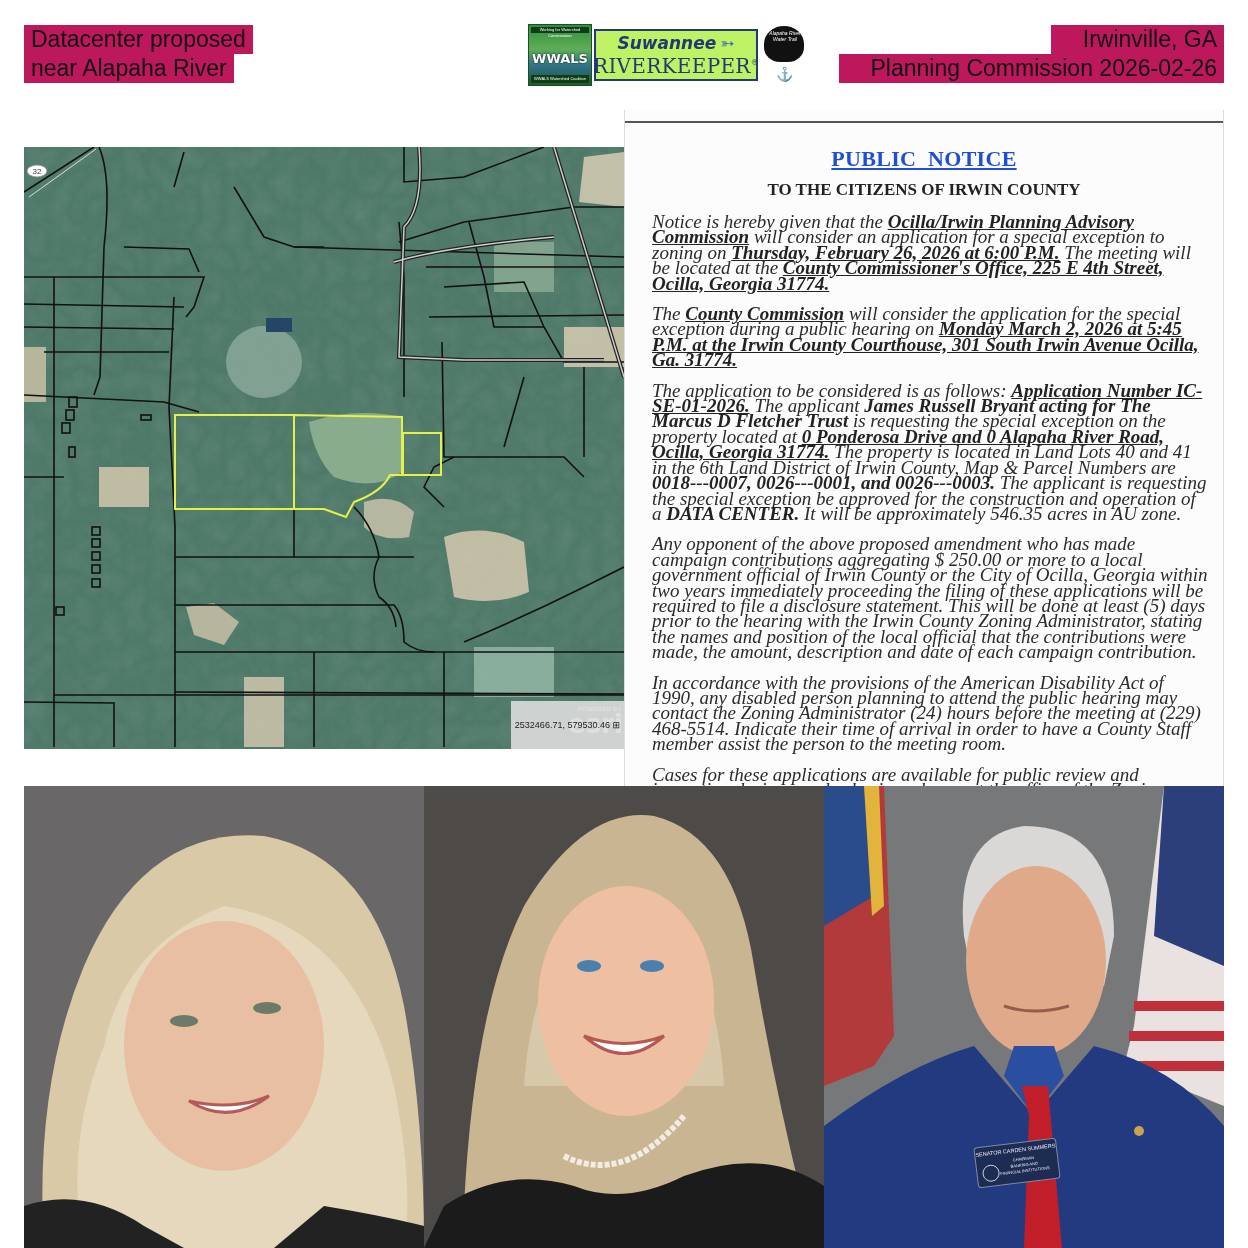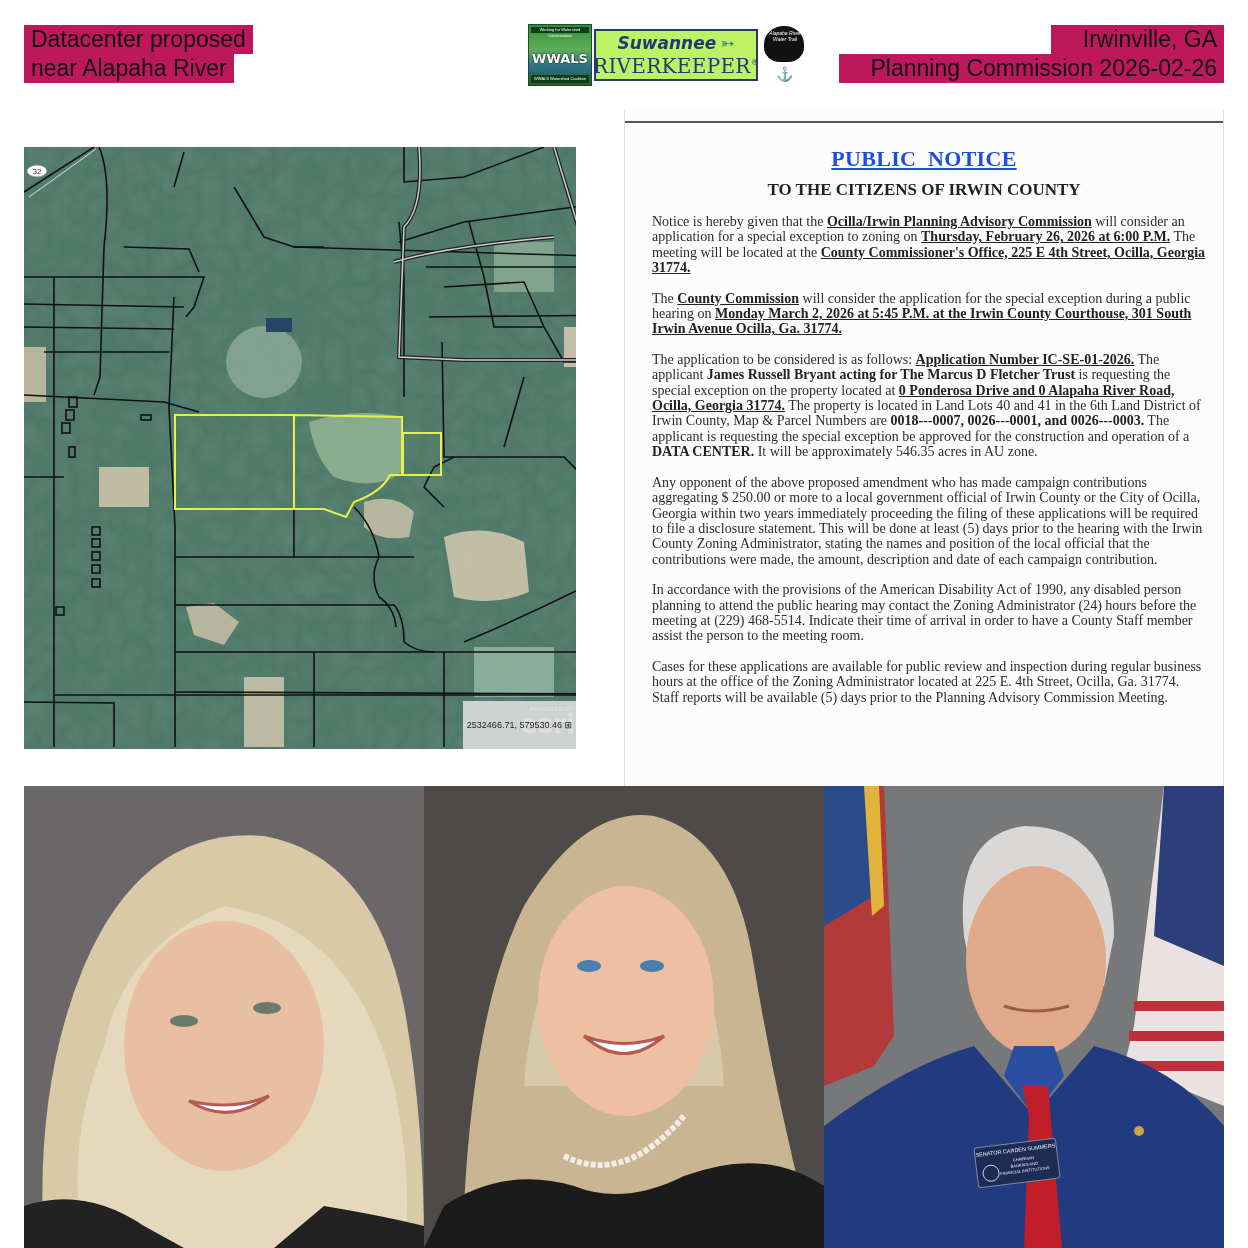--- a/index.html
+++ b/index.html
@@ -22,33 +22,33 @@
   .logo-rk { width: 164px; height: 52px; border: 2px solid #213a73; background: #bef264; display: flex; flex-direction: column; justify-content: center; align-items: center; }
   .logo-rk .l1 { color: #213a73; font-weight: bold; font-style: italic; font-size: 17px; line-height: 18px; font-family: "DejaVu Sans", sans-serif; }
   .logo-rk .l1 .fish { color: #3e6cb3; font-style: normal; margin-left: 4px; }
   .logo-rk .l2 { color: #213a73; font-size: 20px; line-height: 22px; font-family: "DejaVu Serif", serif; letter-spacing: 0.3px; }
   .logo-apt { width: 46px; height: 58px; background: #fff; position: relative; overflow: hidden; }
   .logo-apt .blob { position: absolute; left: 4px; top: 0; width: 40px; height: 36px; background: #111; border-radius: 50% 50% 40% 40%; }
   .logo-apt .txt { position: absolute; top: 4px; left: 6px; right: 2px; font-size: 5px; color: #fff; text-align: center; font-style: italic; }
   .logo-apt .fig { position: absolute; bottom: 2px; left: 16px; font-size: 14px; color: #111; }
 
   
-  .map { position: absolute; left: 24px; top: 147px; width: 552px; height: 602px; overflow: hidden; background: #4f7a68; }
+  .map { position: absolute; left: 24px; top: 147px; width: 600px; height: 602px; overflow: hidden; background: #4f7a68; }
   .map svg { position: absolute; left: 0; top: 0; }
   .esri { position: absolute; right: 0; bottom: 14px; width: 56px; height: 30px; color: #fff; text-align: right; padding-right: 2px; }
   .esri .pw { font-size: 6px; font-weight: bold; letter-spacing: 0.3px; line-height: 8px; }
   .esri .nm { font-size: 26px; font-weight: bold; line-height: 22px; font-family: "DejaVu Sans", sans-serif; }
   .coords { position: absolute; right: 0; bottom: 0; background: rgba(220,220,220,0.9); font-size: 9px; padding: 19px 4px; color: #222; font-family: "Liberation Sans", sans-serif; }
 
   
   .notice { position: absolute; left: 624px; top: 110px; width: 600px; height: 676px; background: #fcfcfc; border-left: 1px solid #d8dde0; border-right: 1px solid #d8dde0; font-family: "Liberation Serif", serif; color: #2b2b2b; }
   .notice .rule { position: absolute; left: 0; right: 0; top: 11px; border-top: 2px solid #555; }
   .notice h1 { position: absolute; top: 36px; left: 0; right: 0; text-align: center; font-size: 22px; font-weight: bold; text-decoration: underline; letter-spacing: 0.3px; color: #1d4ed8; word-spacing: 6px; }
   .notice h2 { position: absolute; top: 70px; left: 0; right: 0; text-align: center; font-size: 17px; font-weight: bold; color: #222; }
-  .notice .body { position: absolute; top: 104px; left: 27px; right: 14px; font-size: 14px; line-height: 15.4px; }
+  .notice .body { position: absolute; top: 104px; left: 27px; right: 14px; font-size: 19px; line-height: 15.4px; font-style: italic; }
   .notice p { margin-bottom: 15px; }
   .notice b { color: #222; }
   .notice u { text-decoration: underline; }
 
   
   .photo { position: absolute; top: 786px; width: 400px; height: 462px; overflow: hidden; }
   .photo-1 { left: 24px; background: #6a6769; }
   .photo-2 { left: 424px; background: #4d4a48; }
   .photo-3 { left: 824px; background: #767779; }
   .photo svg { position: absolute; left: 0; top: 0; }

